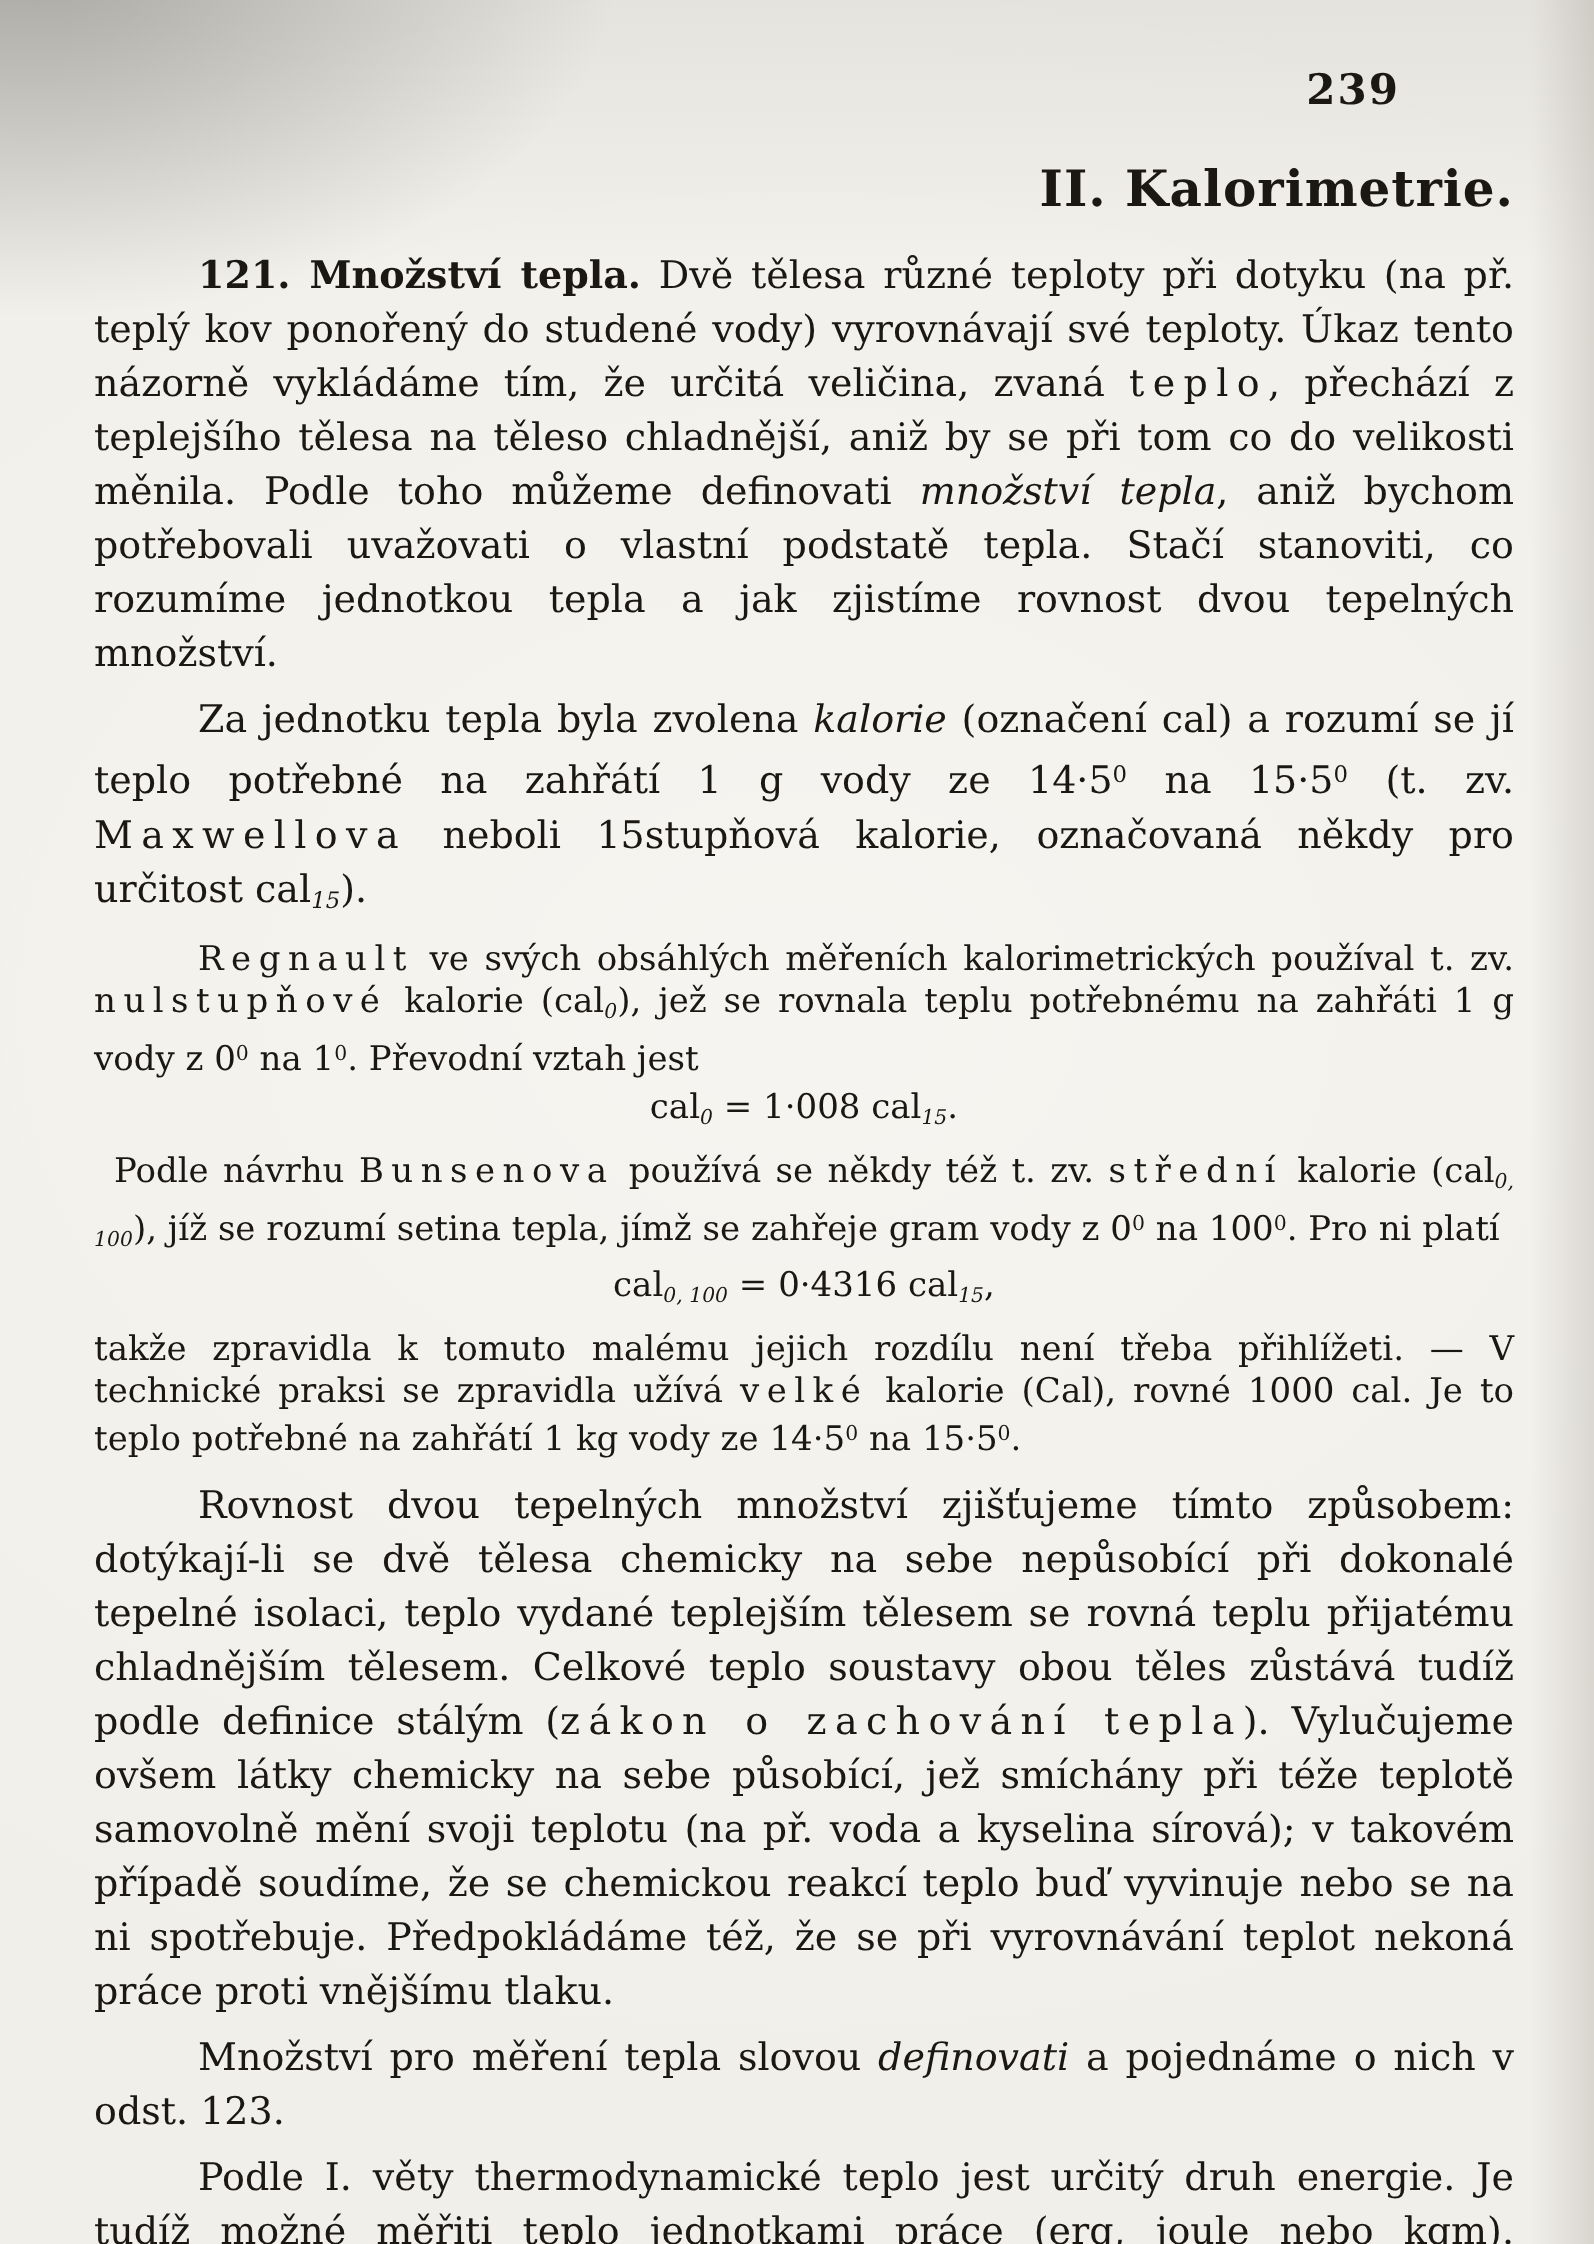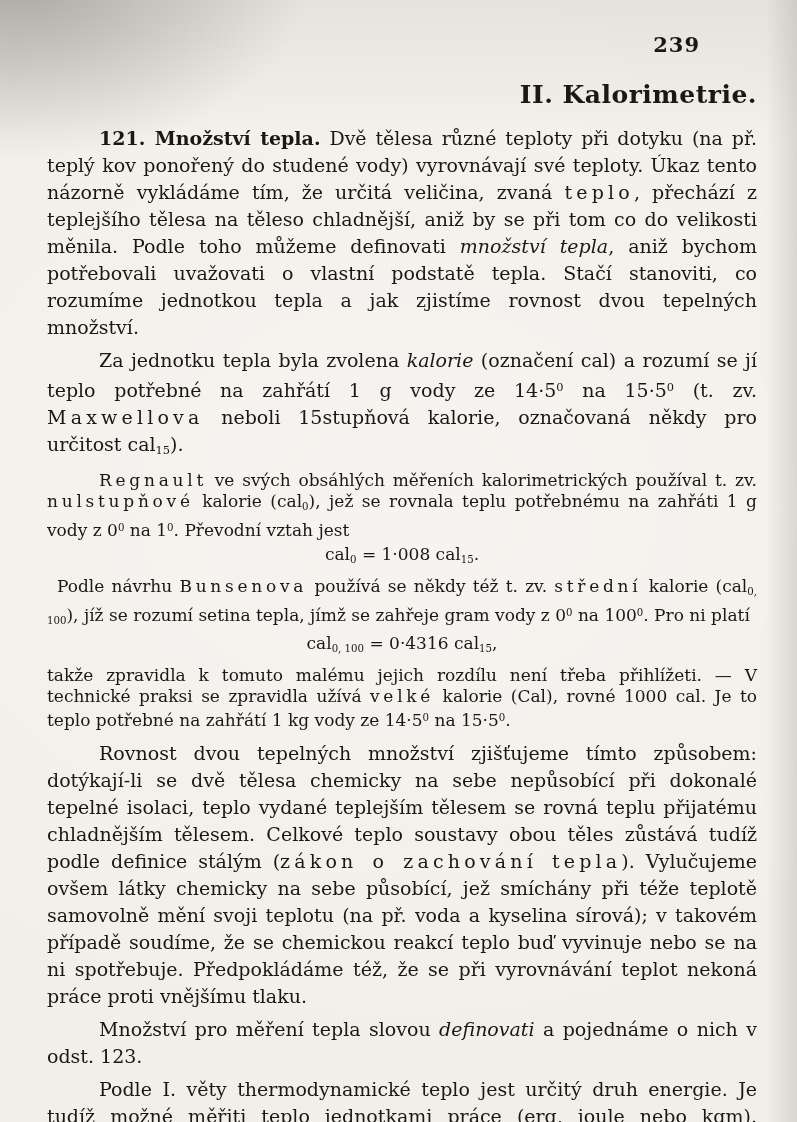--- a/index.html
+++ b/index.html
@@ -54,21 +54,21 @@
   .formula {
     text-align: center;
     font-size: 17px;
     line-height: 20px;
     margin: 3px 0;
   }
   .r { }
   .b  { font-weight: bold; }
   .i  { font-style: italic; }
   .sp { letter-spacing: 0.22em; }
-  .sub { font-size: 0.6em; vertical-align: -0.28em; letter-spacing: 0; }
+  .sub { font-size: 0.6em; vertical-align: -0.28em; letter-spacing: 0; font-style: italic; }
   .sup { font-size: 0.6em; vertical-align: 0.5em; letter-spacing: 0; }
 </style>
 </head>
 <body>
 
 <div class="page">
   <div class="page-number">239</div>
 
   <h1 class="heading">II. Kalorimetrie.</h1>
 

